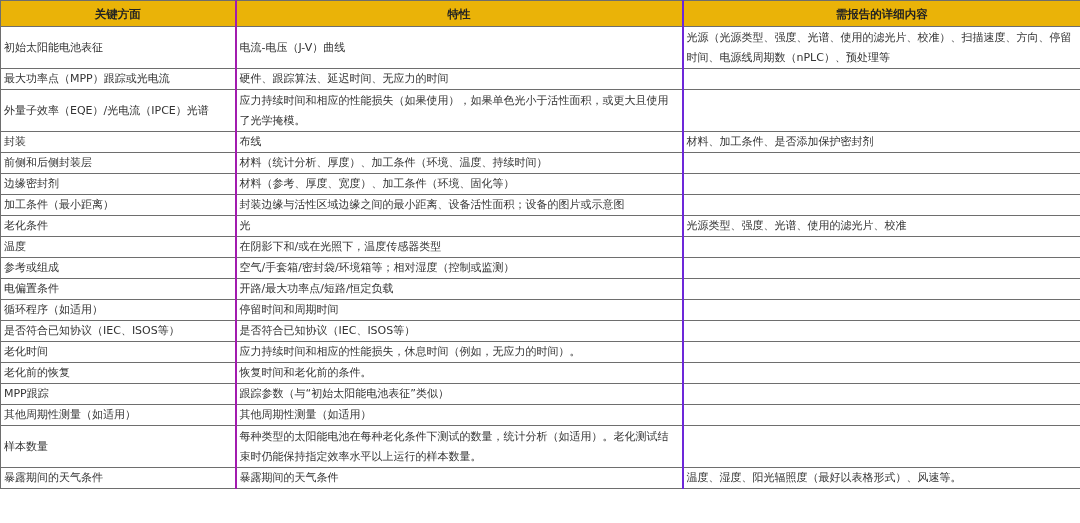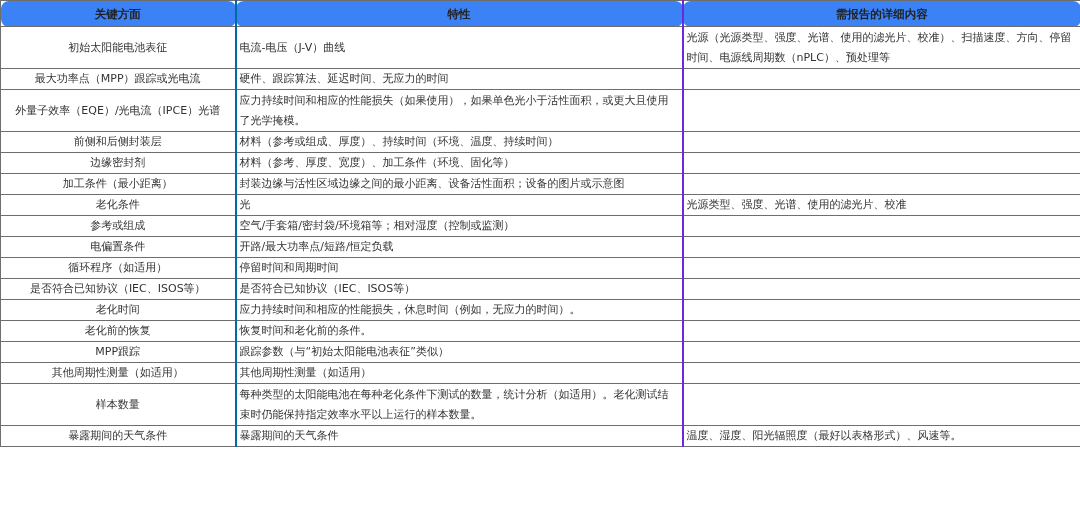--- a/index.html
+++ b/index.html
@@ -17,34 +17,33 @@
     table.report th, table.report td {
       border: 1px solid #6e6e6e;
       padding: 0 3px;
       line-height: 20px;
       vertical-align: middle;
       overflow: hidden;
       white-space: normal;
       word-break: break-all;
     }
     table.report th {
-      background: #3b82f6;
+      background: #eab308;
       font-weight: bold;
       text-align: center;
       height: 25px;
       color: #222222;
       font-size: 11.5px;
-      border-radius: 8px;
     }
-    table.report td.aspect { text-align: center; }
+    table.report td.aspect { }
     table.report td.feature, table.report td.details { text-align: left; }
     table.report tr.tall td { height: 41px; }
     table.report td { height: 20px; }
     table.report th:nth-child(1), table.report td:nth-child(1) { border-left: 1px solid #6e6e6e; }
-    table.report th:nth-child(2), table.report td:nth-child(2) { border-left: 2px solid #0369a1; }
+    table.report th:nth-child(2), table.report td:nth-child(2) { border-left: 2px solid #a21caf; }
     table.report th:nth-child(3), table.report td:nth-child(3) { border-left: 2px solid #6d28d9; }
   </style>
 </head>
 <body>
 
 <table class="report">
   <colgroup>
       <col class="c1">
       <col class="c2">
       <col class="c3">
@@ -66,38 +65,48 @@
         <td class="aspect">最大功率点（MPP）跟踪或光电流</td>
         <td class="feature">硬件、跟踪算法、延迟时间、无应力的时间</td>
         <td class="details"></td>
       </tr>
     <tr class="tall">
         <td class="aspect">外量子效率（EQE）/光电流（IPCE）光谱</td>
         <td class="feature">应力持续时间和相应的性能损失（如果使用），如果单色光小于活性面积，或更大且使用了光学掩模。</td>
         <td class="details"></td>
       </tr>
     <tr>
+        <td class="aspect">封装</td>
+        <td class="feature">布线</td>
+        <td class="details">材料、加工条件、是否添加保护密封剂</td>
+      </tr>
+    <tr>
         <td class="aspect">前侧和后侧封装层</td>
-        <td class="feature">材料（参考或组成、厚度）、持续时间（环境、温度、持续时间）</td>
+        <td class="feature">材料（统计分析、厚度）、加工条件（环境、温度、持续时间）</td>
         <td class="details"></td>
       </tr>
     <tr>
         <td class="aspect">边缘密封剂</td>
         <td class="feature">材料（参考、厚度、宽度）、加工条件（环境、固化等）</td>
         <td class="details"></td>
       </tr>
     <tr>
         <td class="aspect">加工条件（最小距离）</td>
         <td class="feature">封装边缘与活性区域边缘之间的最小距离、设备活性面积；设备的图片或示意图</td>
         <td class="details"></td>
       </tr>
     <tr>
         <td class="aspect">老化条件</td>
         <td class="feature">光</td>
         <td class="details">光源类型、强度、光谱、使用的滤光片、校准</td>
+      </tr>
+    <tr>
+        <td class="aspect">温度</td>
+        <td class="feature">在阴影下和/或在光照下，温度传感器类型</td>
+        <td class="details"></td>
       </tr>
     <tr>
         <td class="aspect">参考或组成</td>
         <td class="feature">空气/手套箱/密封袋/环境箱等；相对湿度（控制或监测）</td>
         <td class="details"></td>
       </tr>
     <tr>
         <td class="aspect">电偏置条件</td>
         <td class="feature">开路/最大功率点/短路/恒定负载</td>
         <td class="details"></td>

